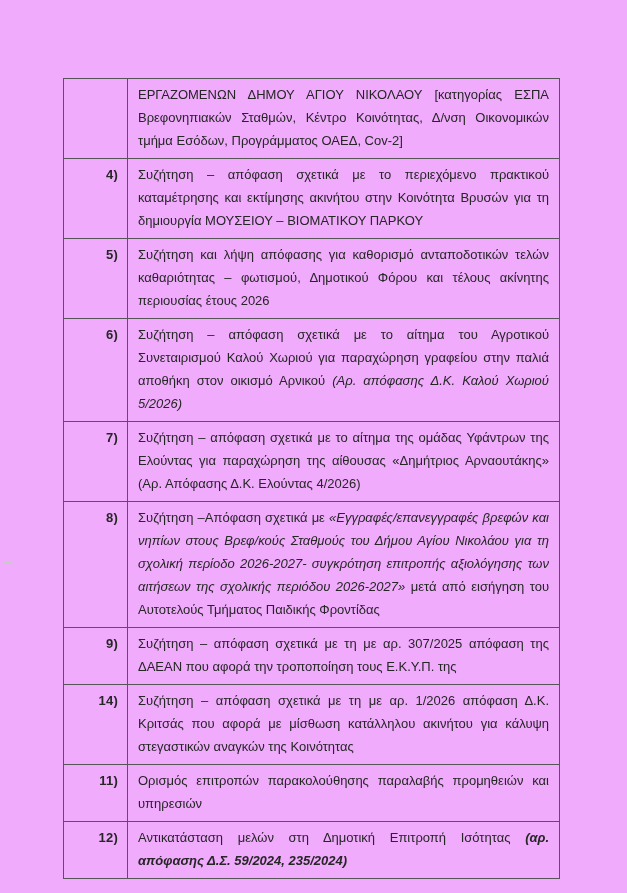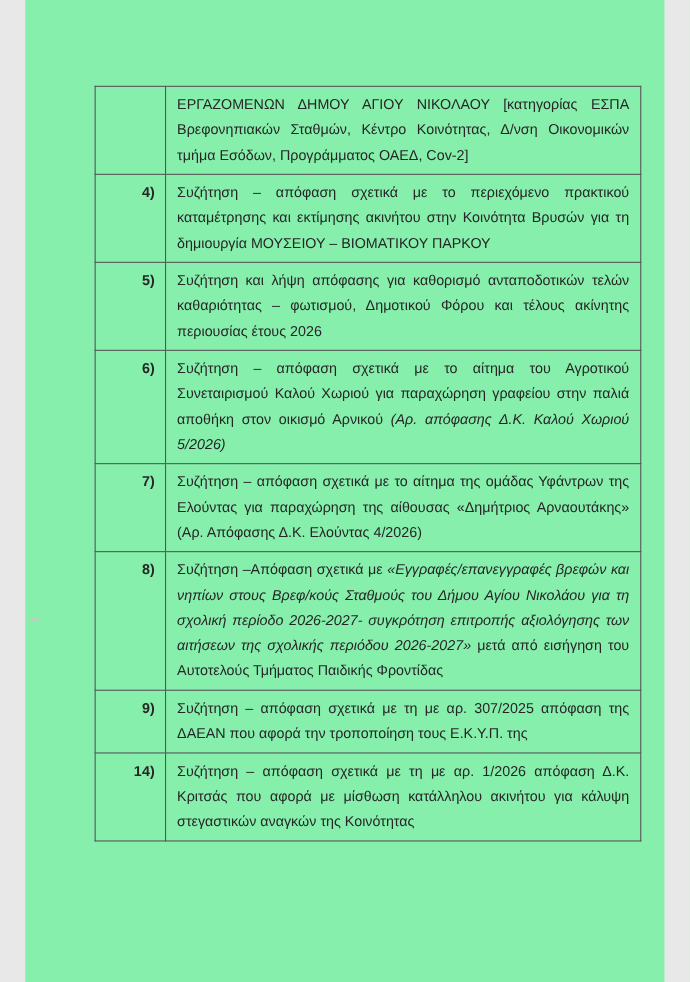--- a/index.html
+++ b/index.html
@@ -2,24 +2,24 @@
 <html><head>
 <meta charset="utf-8">
 <style>
   html, body {
     margin: 0;
     padding: 0;
     background: #e8e8e8;
   }
   .page {
     position: relative;
-    width: 581px;
+    width: 627px;
     height: 893px;
     margin: 0 auto;
-    background: #86efac;
+    background: #f0abfc;
     overflow: hidden;
     font-family: "Liberation Sans", "DejaVu Sans", sans-serif;
     color: #262626;
   }
   .doc-table {
     position: absolute;
     left: 63px;
     top: 78px;
     width: 497px;
     border-collapse: collapse;
@@ -96,16 +96,24 @@
   <tr>
     <td class="num-cell">9)</td>
     <td class="text-cell"><span class="seg-normal">Συζήτηση – απόφαση σχετικά με τη με αρ. 307/2025 απόφαση της ΔΑΕΑΝ που αφορά την τροποποίηση τους Ε.Κ.Υ.Π. της</span></td>
   </tr>
 
   <tr>
     <td class="num-cell">14)</td>
     <td class="text-cell"><span class="seg-normal">Συζήτηση – απόφαση σχετικά με τη με αρ. 1/2026 απόφαση Δ.Κ. Κριτσάς που αφορά  με μίσθωση κατάλληλου ακινήτου για κάλυψη στεγαστικών αναγκών της Κοινότητας</span></td>
   </tr>
 
+  <tr>
+    <td class="num-cell">11)</td>
+    <td class="text-cell"><span class="seg-normal">Ορισμός επιτροπών παρακολούθησης παραλαβής προμηθειών και υπηρεσιών</span></td>
+  </tr>
 
+  <tr>
+    <td class="num-cell">12)</td>
+    <td class="text-cell"><span class="seg-normal">Αντικατάσταση μελών   στη Δημοτική Επιτροπή Ισότητας </span><span class="seg-bold-italic">(αρ. απόφασης Δ.Σ. 59/2024, 235/2024)</span></td>
+  </tr>
 </tbody>
   </table>
 </div>
 
 </body></html>

